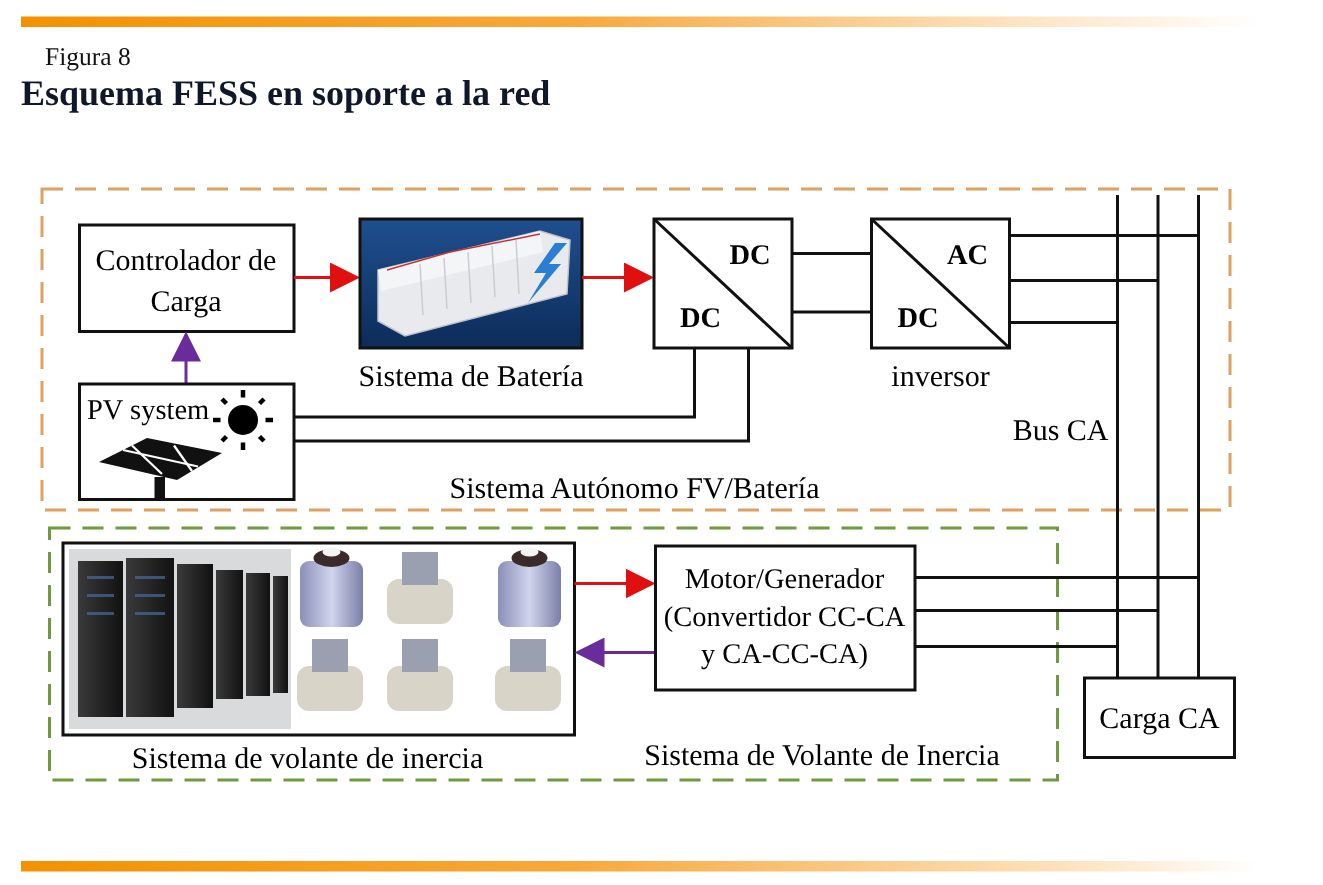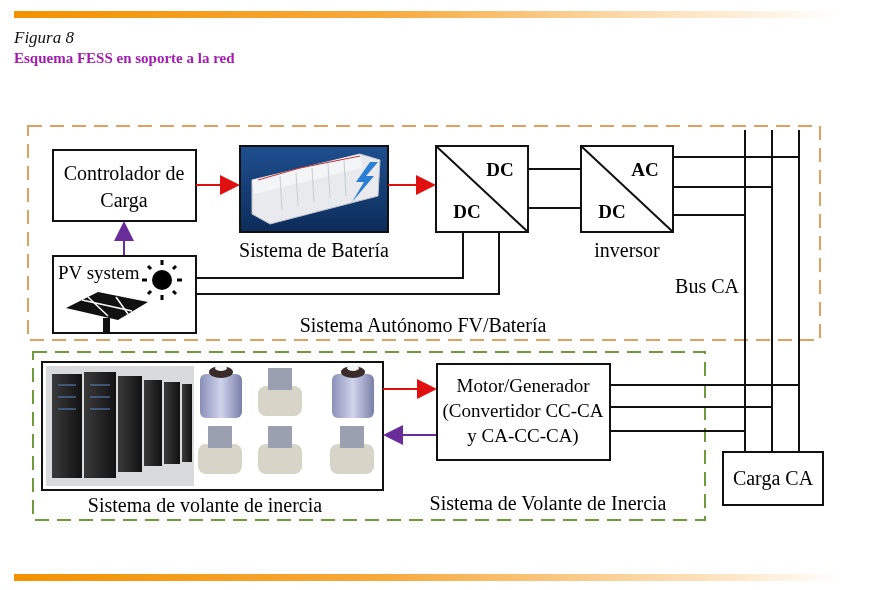--- a/index.html
+++ b/index.html
@@ -1,21 +1,21 @@
 <!DOCTYPE html>
 <html><head>
 <meta charset="utf-8">
 <style>
   html, body { margin: 0; padding: 0; background: #ffffff; }
   body { width: 882px; height: 590px; position: relative; overflow: hidden; font-family: "Liberation Serif", serif; }
   .bar { position: absolute; height: 7px; }
   .bar-top { left: 14px; top: 11px; width: 826px; background: linear-gradient(to right, #f39200 0%, #f7a93c 45%, #fde3c0 80%, #ffffff 100%); }
   .bar-bottom { left: 14px; top: 574px; width: 826px; background: linear-gradient(to right, #f39200 0%, #f7a93c 45%, #fde3c0 85%, #ffffff 100%); }
-  .fig-label { position: absolute; left: 14px; top: 28px; font-size: 17px; color: #111; font-style: italic; }
-  .fig-title { position: absolute; left: 14px; top: 50px; font-size: 15px; font-weight: bold; color: #a21caf; }
+  .fig-label { position: absolute; left: 30px; top: 28px; font-size: 17px; color: #111; }
+  .fig-title { position: absolute; left: 14px; top: 50px; font-size: 24px; font-weight: bold; color: #0f172a; }
   svg text { font-family: "Liberation Serif", serif; }
 </style>
 </head>
 <body>
 
 <div class="bar bar-top"></div>
 <div class="fig-label">Figura 8</div>
 <div class="fig-title">Esquema FESS en soporte a la red</div>
 
 <svg width="882" height="590" style="position:absolute;left:0;top:0">

